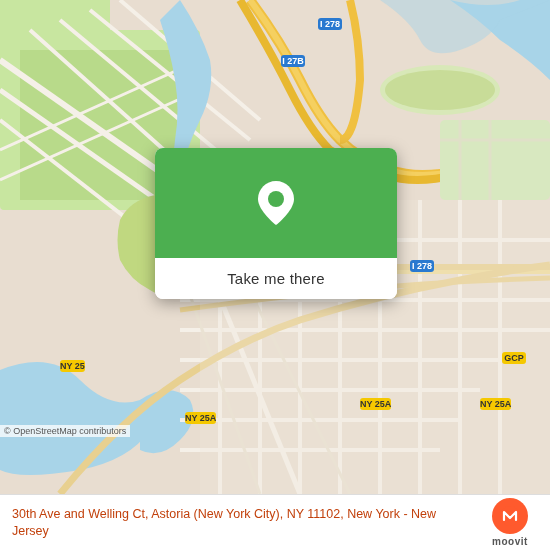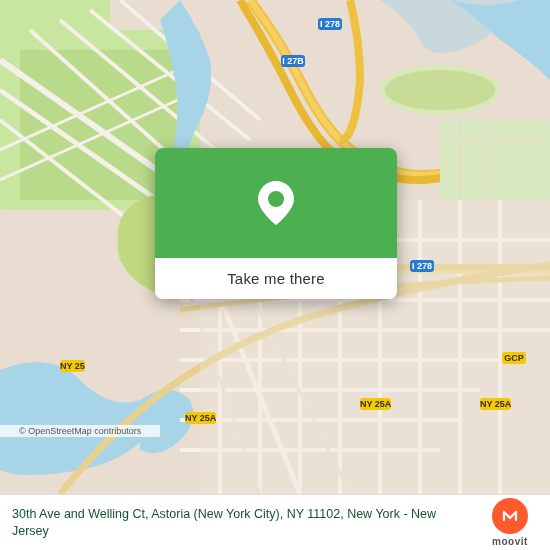--- a/index.html
+++ b/index.html
@@ -73,21 +73,21 @@
       background: white;
       display: flex;
       align-items: center;
       justify-content: space-between;
       padding: 0 10px 0 12px;
       border-top: 1px solid #ddd;
     }
 
     .bottom-text {
       font-size: 12.5px;
-      color: #14532d;
+      color: #c2410c;
       line-height: 1.35;
       max-width: 430px;
     }
 
     .moovit-logo {
       display: flex;
       flex-direction: column;
       align-items: center;
       min-width: 60px;
     }
@@ -116,21 +116,21 @@
     }
 
     
     .osm-attribution {
       position: absolute;
       bottom: 57px;
       left: 0;
       background: rgba(255,255,255,0.75);
       font-size: 9px;
       color: #555;
-      padding: 1px 19px;
+      padding: 1px 4px;
       z-index: 5;
     }
 
     
     .map-sim {
       position: absolute;
       top: 0; left: 0;
       width: 550px;
       height: 494px;
     }

